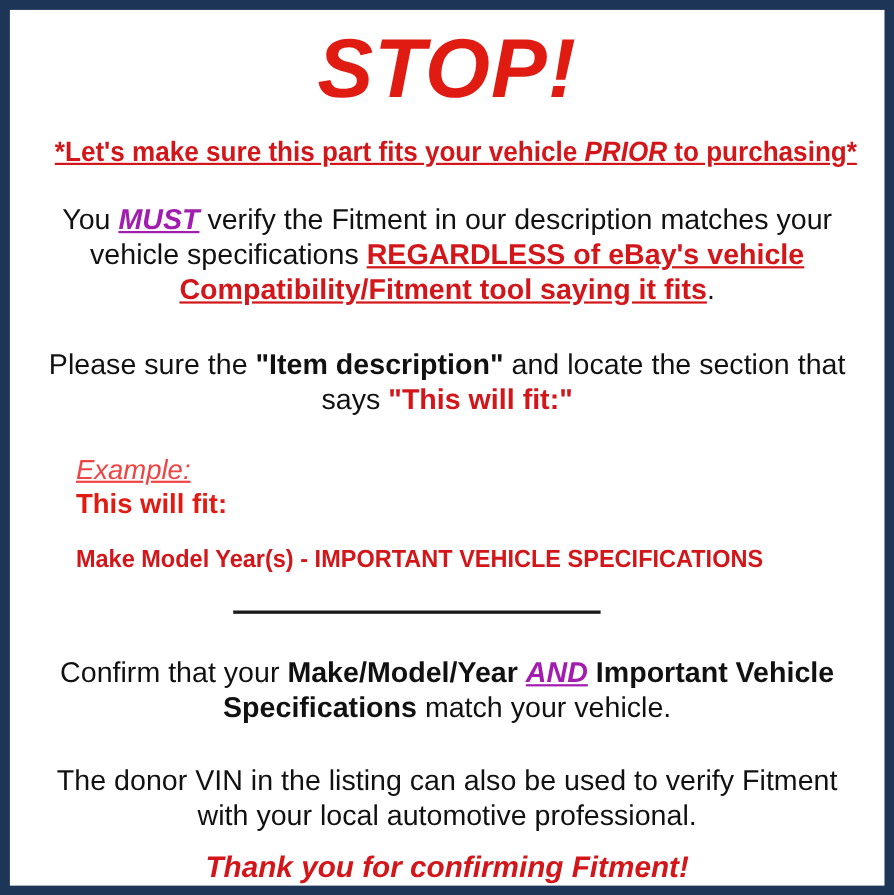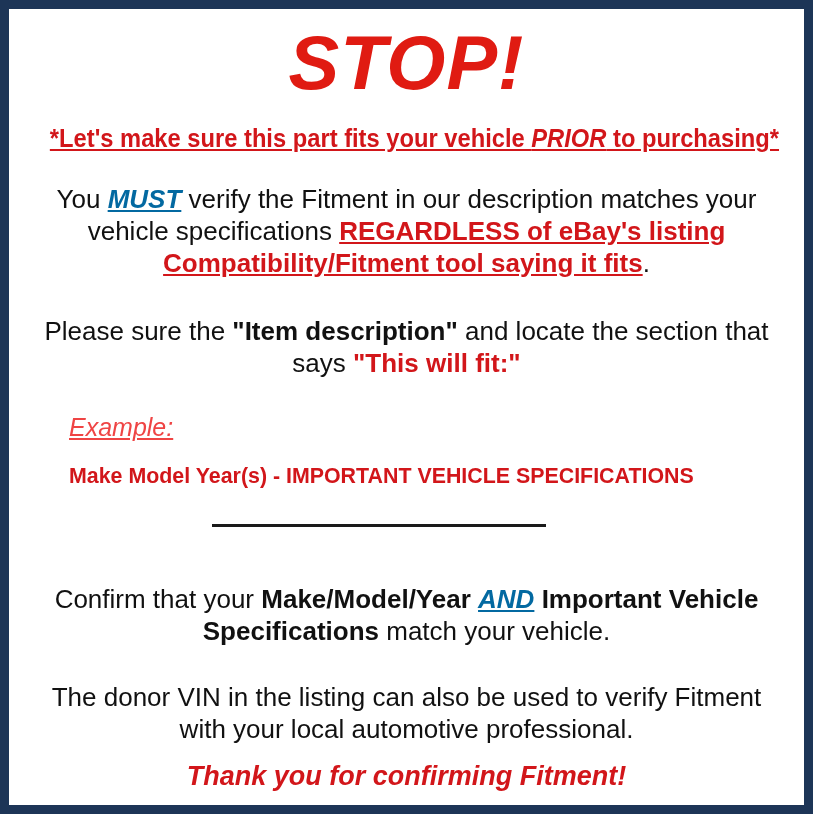--- a/index.html
+++ b/index.html
@@ -66,25 +66,25 @@
     margin: 0;
     font-family: "Liberation Sans", sans-serif;
     font-size: 26px;
     line-height: 32px;
     color: #111111;
     text-align: center;
   }
 
   .p-must     { margin-top: 30px; padding: 0 22px; }
   .p-view     { margin-top: 36px; padding: 0 12px; }
-  .p-confirm  { margin-top: 52px; padding: 0 20px; }
+  .p-confirm  { margin-top: 32px; padding: 0 20px; }
   .p-vin      { margin-top: 34px; padding: 0 14px; }
   .blk-bold       { font-weight: bold; color: #111111; }
   .red-bi-u {
-    color: #0369a1;
+    color: #a21caf;
     font-weight: bold;
     font-style: italic;
     text-decoration: underline;
   }
   .red-b-u {
     color: #d2161a;
     font-weight: bold;
     text-decoration: underline;
   }
   .red-b {
@@ -159,29 +159,30 @@
 <div id="notice-card">
   <div class="inner">
 
     <div class="stop-title">STOP!</div>
 
     <div class="subtitle">
       <span>*Let's make sure this part fits your vehicle </span><span class="ital">PRIOR</span><span> to purchasing*</span>
     </div>
 
     <p class="para p-must">
-      <span>You </span><span class="red-bi-u">MUST</span><span> verify the Fitment in our description matches your vehicle specifications </span><span class="red-b-u">REGARDLESS of eBay's listing Compatibility/Fitment tool saying it fits</span><span>.</span>
+      <span>You </span><span class="red-bi-u">MUST</span><span> verify the Fitment in our description matches your vehicle specifications </span><span class="red-b-u">REGARDLESS of eBay's vehicle Compatibility/Fitment tool saying it fits</span><span>.</span>
     </p>
 
     <p class="para p-view">
       <span>Please sure the </span><span class="blk-bold">"Item description"</span><span> and locate the section that says </span><span class="red-b">"This will fit:"</span>
     </p>
 
     <div class="example-block">
       <div class="example-label">Example:</div>
+      <div class="example-fit">This will fit:</div>
       <div class="example-spec">Make Model Year(s) - IMPORTANT VEHICLE SPECIFICATIONS</div>
     </div>
 
     <div class="divider-wrap">
       <span class="divider"></span>
     </div>
 
     <p class="para p-confirm">
       <span>Confirm that your </span><span class="blk-bold">Make/Model/Year</span>
       <span class="red-bi-u">AND</span>

